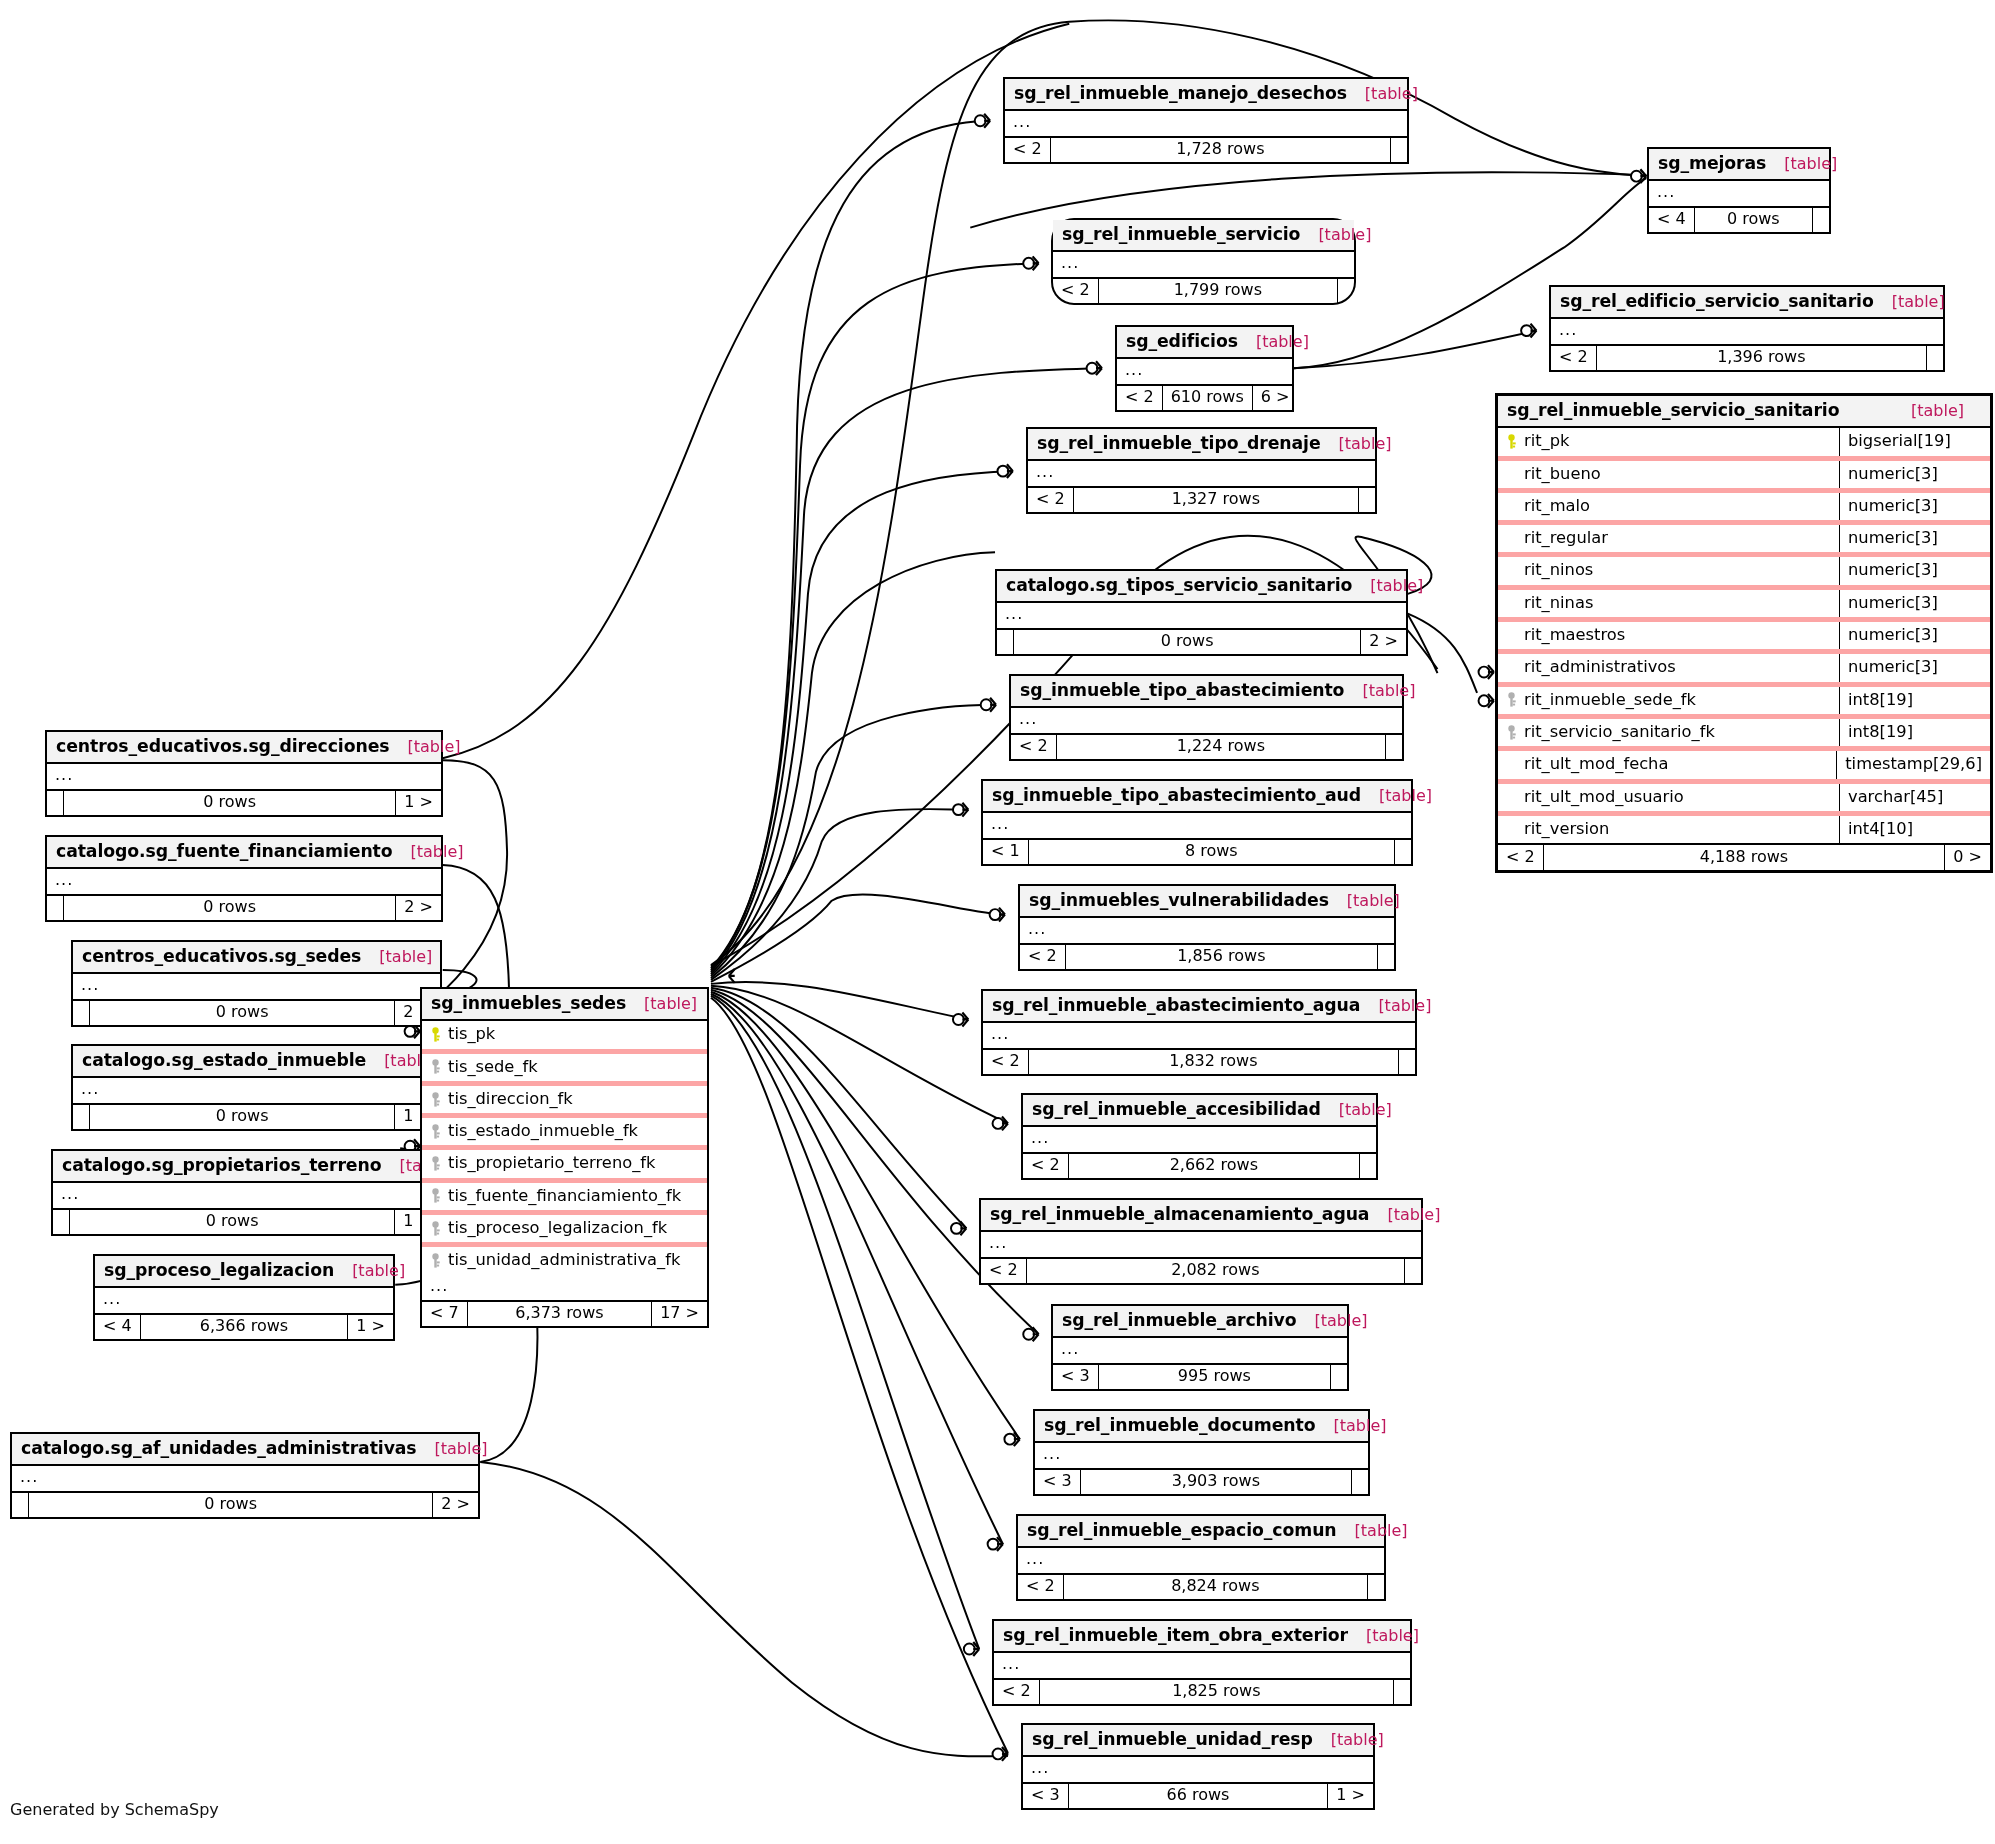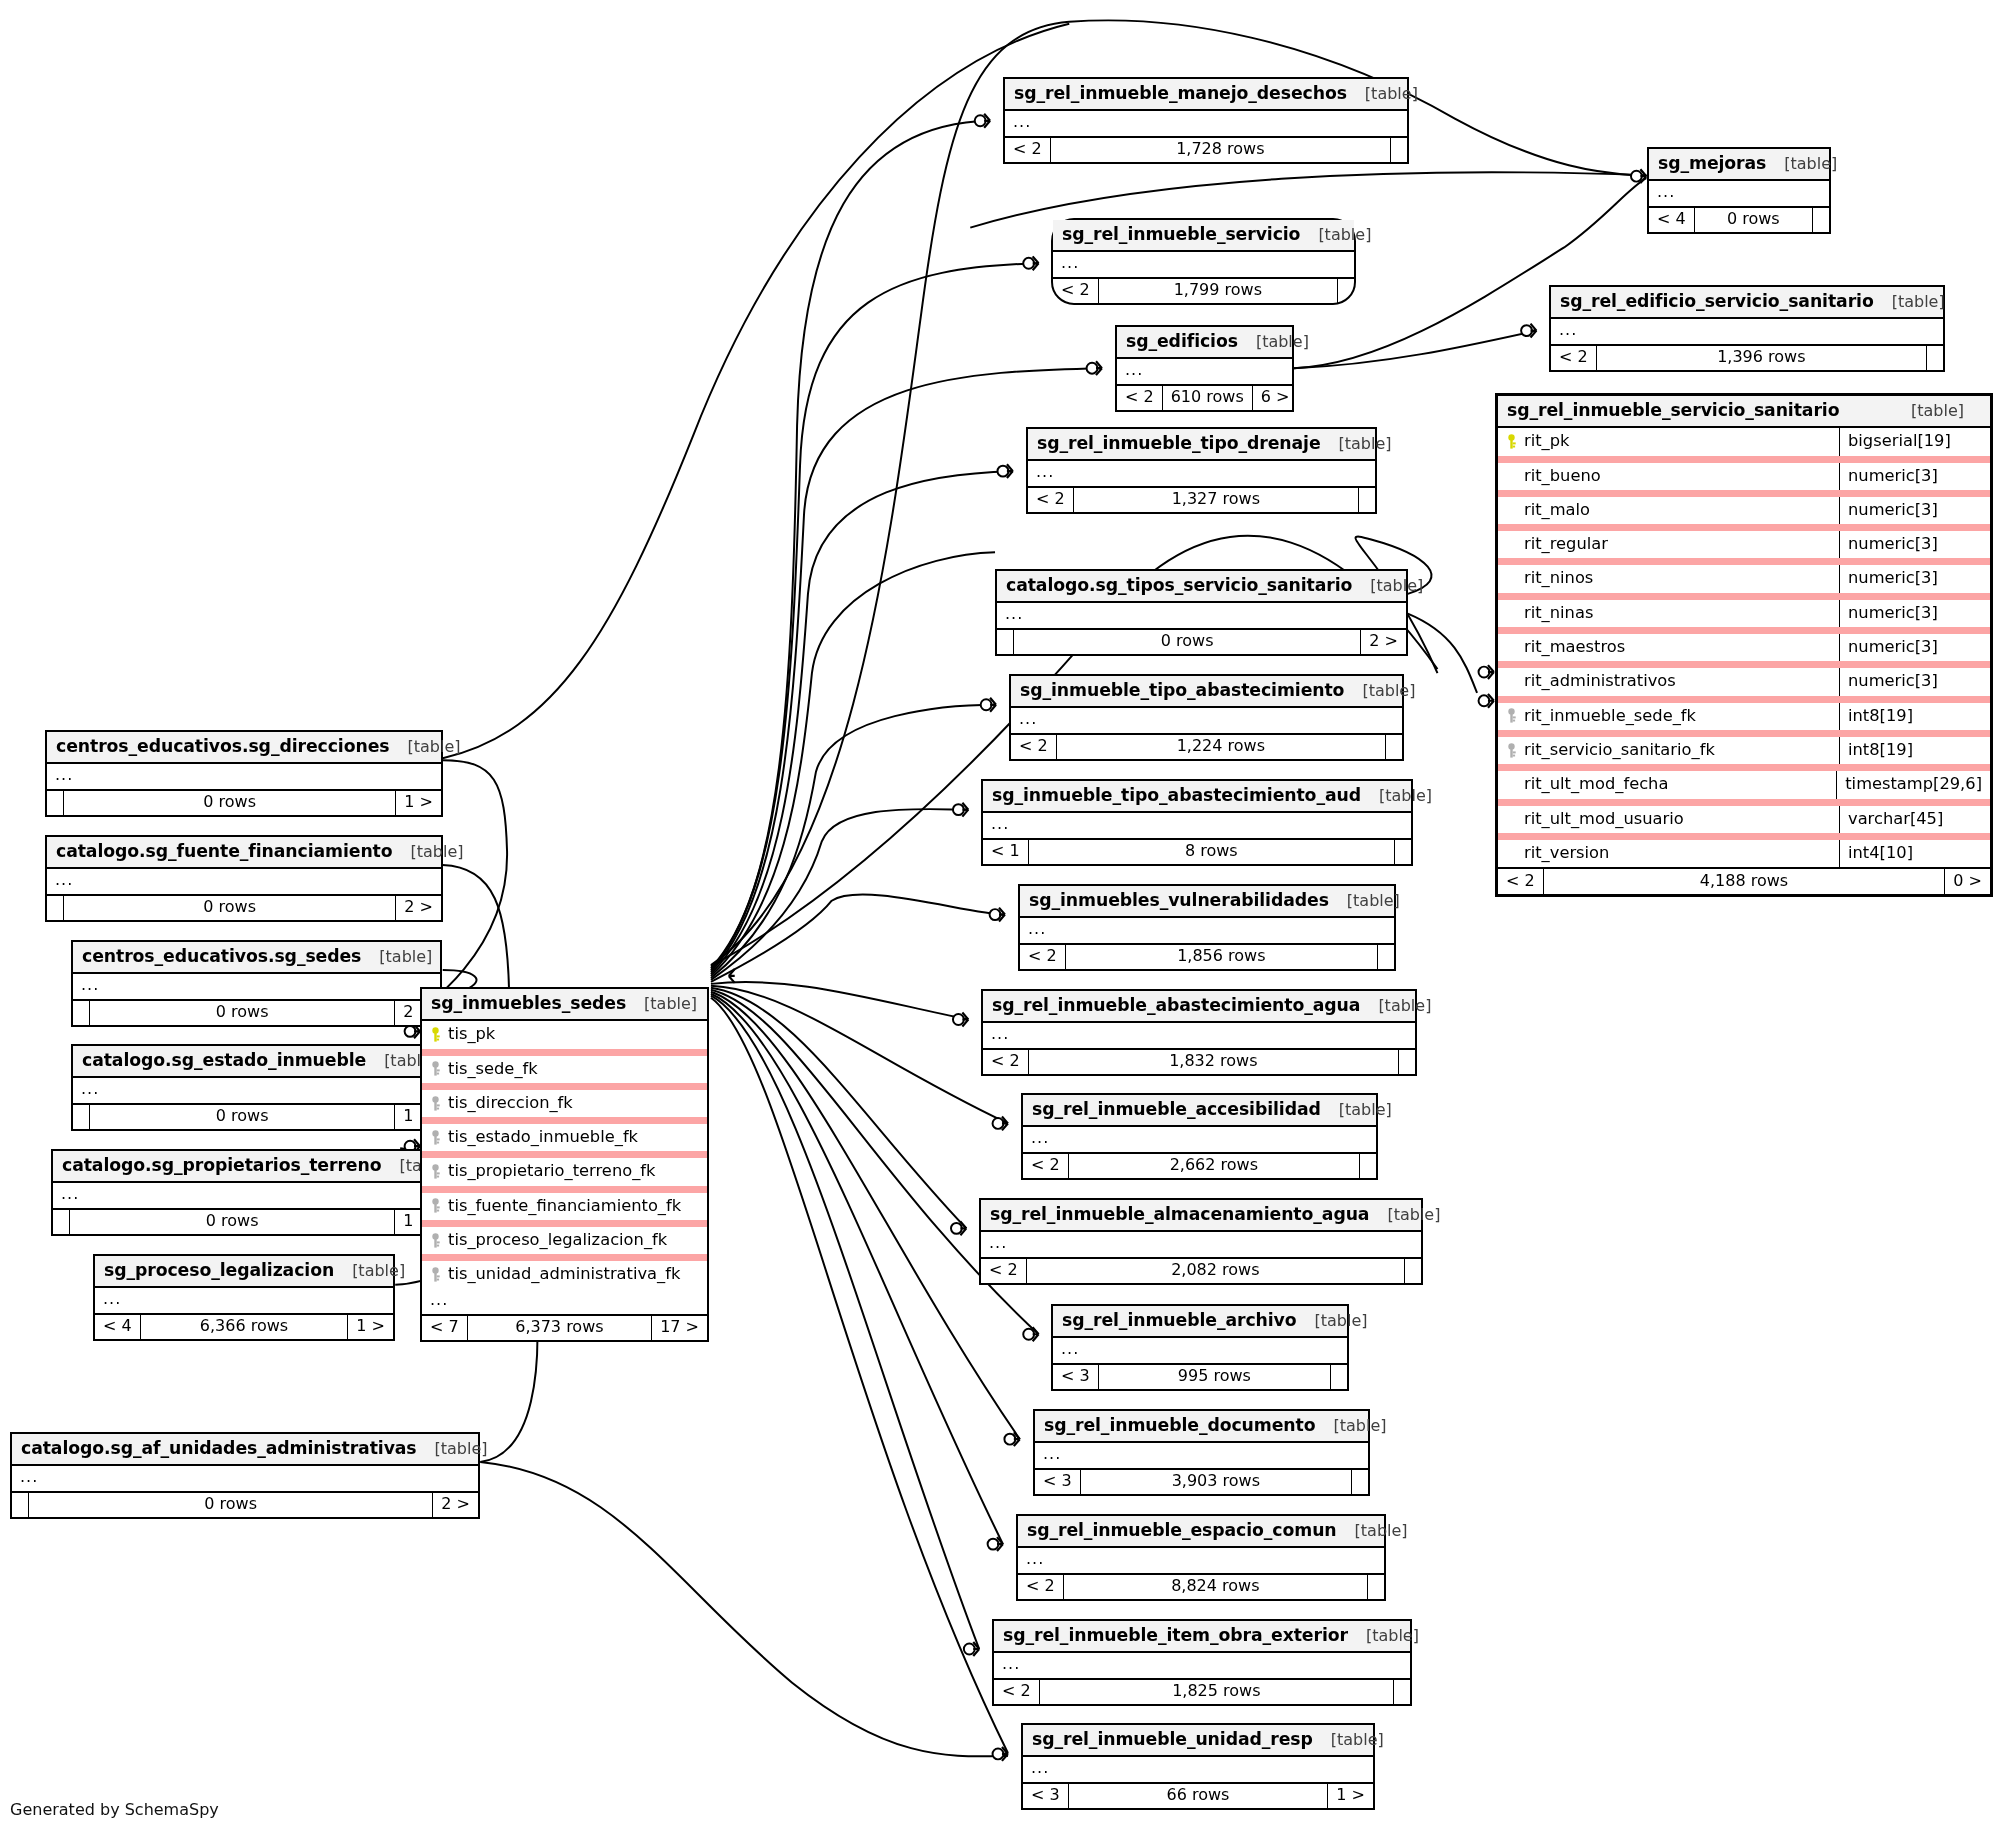--- a/index.html
+++ b/index.html
@@ -50,21 +50,21 @@
     gap: 18px;
   }
   .tbl-name {
     font-weight: bold;
     font-size: 17.3px;
     letter-spacing: -0.1px;
   }
   .tbl-tag {
     font-weight: normal;
     font-size: 16px;
-    color: #404040;
+    color: #be185d;
   }
   .tbl-ellipsis {
     padding: 3px 8px 6px 8px;
     font-size: 16px;
     border-bottom: 2px solid #000000;
     min-height: 22px;
     letter-spacing: 1px;
     color: #000;
   }
   .tbl-footer {
@@ -85,21 +85,21 @@
     text-align: center;
     border-right: 1px solid #000;
   }
   .ft-right {
     flex: 0 0 auto;
     text-align: right;
   }
   
   .col-row {
     display: flex;
-    border-bottom: 7px solid #fca5a5;
+    border-bottom: 5px solid #fca5a5;
     font-size: 16.3px;
   }
   .col-row:last-of-type { border-bottom: none; }
   .col-name {
     flex: 1 1 auto;
     padding: 5px 8px 6px 8px;
     display: flex;
     align-items: center;
     gap: 7px;
     border-right: 1px solid #000;

